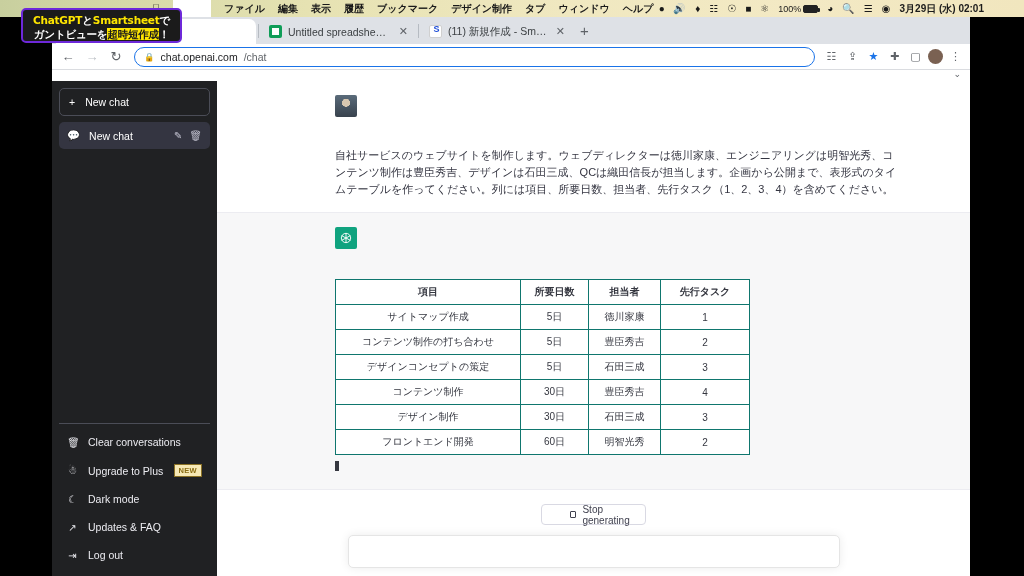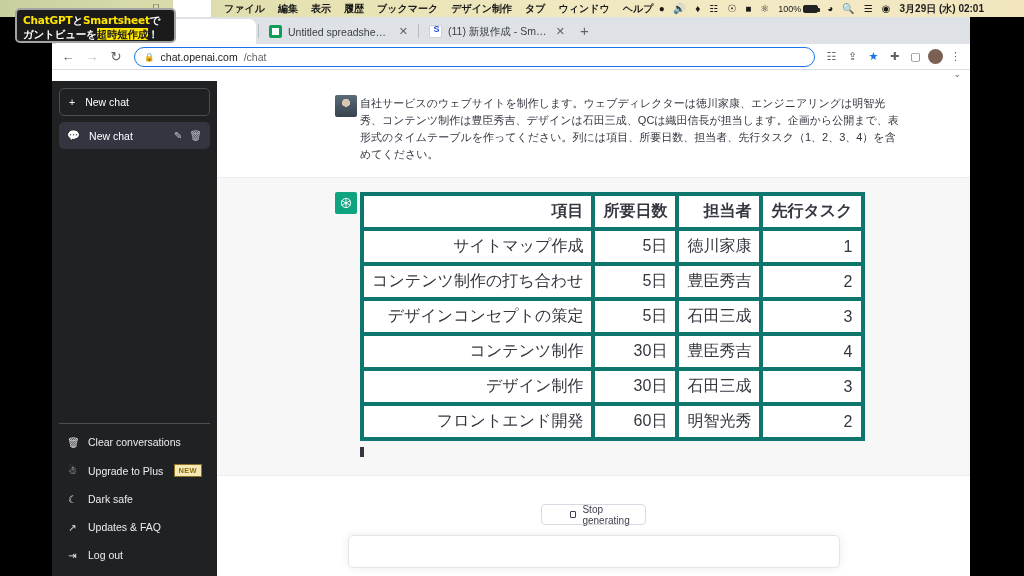--- a/index.html
+++ b/index.html
@@ -99,31 +99,31 @@
   .badge-new {
     font-size: 7.5px; font-weight: 700; color: #d8b53d; border: 1px solid #8a7125;
     background: #f7e9b5; color: #8a6d14; border-radius: 0; padding: 1px 4px; letter-spacing: .3px;
   }
 
   .content { flex: 1; position: relative; background: #ffffff; overflow: hidden; display: flex; flex-direction: column; }
   .msgs { flex: 1; overflow: hidden; }
   .msg { display: flex; padding: 14px 0; }
   .msg.user { background: #ffffff; }
   .msg.bot { background: #f7f7f8; border-top: 1px solid #ececf1; border-bottom: 1px solid #ececf1; }
-  .msg .inner { display: flex; gap: 3px; width: 100%; padding-left: 118px; padding-right: 66px; }
+  .msg .inner { display: flex; gap: 30px; width: 100%; padding-left: 118px; padding-right: 66px; flex-direction: column; }
   .ava { width: 22px; height: 22px; flex: 0 0 22px; border-radius: 2px; }
   .ava.user { background: #6b5f52; background-image: radial-gradient(circle at 50% 35%, #d8c7b0 0 22%, transparent 23%), linear-gradient(#5a6b7a, #38424d); }
   .ava.bot { background: #10a37f; position: relative; }
   .ava.bot svg { position: absolute; left: 3px; top: 3px; }
   .msgtext { font-size: 11px; line-height: 1.55; color: #343541; }
 
   table.gantt { border-collapse: collapse; width: 415px; background: #fff; }
   table.gantt th, table.gantt td {
-    border: 4px solid #0f766e; padding: 5px 8px; text-align: right;
-    font-size: 16px; color: #353740; white-space: nowrap;
+    border: 1px solid #0f766e; padding: 5px 8px; text-align: center;
+    font-size: 10px; color: #353740; white-space: nowrap;
   }
   table.gantt th { font-weight: 700; background: #fff; }
   table.gantt td.c0 { width: 185px; }
   table.gantt td.c1 { width: 68px; }
   table.gantt td.c2 { width: 72px; }
   .caret { display: inline-block; width: 4px; height: 10px; background: #353740; margin-top: 6px; }
 
   .composer-wrap { position: absolute; left: 0; right: 0; bottom: 0; padding-bottom: 8px; background: #fff; }
   .stopbtn {
     margin: 0 auto 10px; width: 105px; height: 21px; border: 1px solid #d9d9e3; border-radius: 4px;
@@ -135,25 +135,26 @@
     margin: 0 auto; width: 492px; height: 33px; border: 1px solid #e5e5e5; border-radius: 5px;
     background: #fff; box-shadow: 0 0 10px rgba(0,0,0,.08); position: relative;
   }
   .composer input { width: 100%; height: 100%; border: 0; outline: 0; background: transparent;
     padding: 0 34px 0 12px; font-size: 11px; font-family: inherit; color: #353740; }
   .footer { text-align: center; font-size: 7.5px; color: #acacbe; margin-top: 9px; }
   .footer a { color: #acacbe; text-decoration: underline; }
 
   
   .caption {
-    position: absolute; left: 15px; top: 8px; width: 161px; height: 35px;
-    background: #1b1b1b; border: 2px solid #a3a3a3; border-radius: 5px;
+    position: absolute; left: 21px; top: 8px; width: 161px; height: 35px;
+    background: #1b1b1b; border: 2px solid #6d28d9; border-radius: 5px;
     padding: 3px 6px; color: #ffffff; font-weight: 700; font-size: 10.5px;
     line-height: 1.35; letter-spacing: -0.2px; z-index: 50;
     font-family: "DejaVu Sans", sans-serif;
+    text-align: center;
   }
   .caption .hl { color: #ffe600; }
   .caption .hl-bg { background: #ffe600; color: #1b1b1b; }
 </style>
 </head>
 <body>
 
 <div id="screen">
 
   <div class="menubar">
@@ -257,21 +258,21 @@
             <span class="ico">🗑</span>
             <span class="lab">Clear conversations</span>
           </div>
           <div class="sb-item">
             <span class="ico">☃</span>
             <span class="lab">Upgrade to Plus</span>
             <span class="badge-new">NEW</span>
           </div>
           <div class="sb-item">
             <span class="ico">☾</span>
-            <span class="lab">Dark safe</span>
+            <span class="lab">Dark mode</span>
           </div>
           <div class="sb-item">
             <span class="ico">↗</span>
             <span class="lab">Updates &amp; FAQ</span>
           </div>
           <div class="sb-item">
             <span class="ico">⇥</span>
             <span class="lab">Log out</span>
           </div>
         </div>

